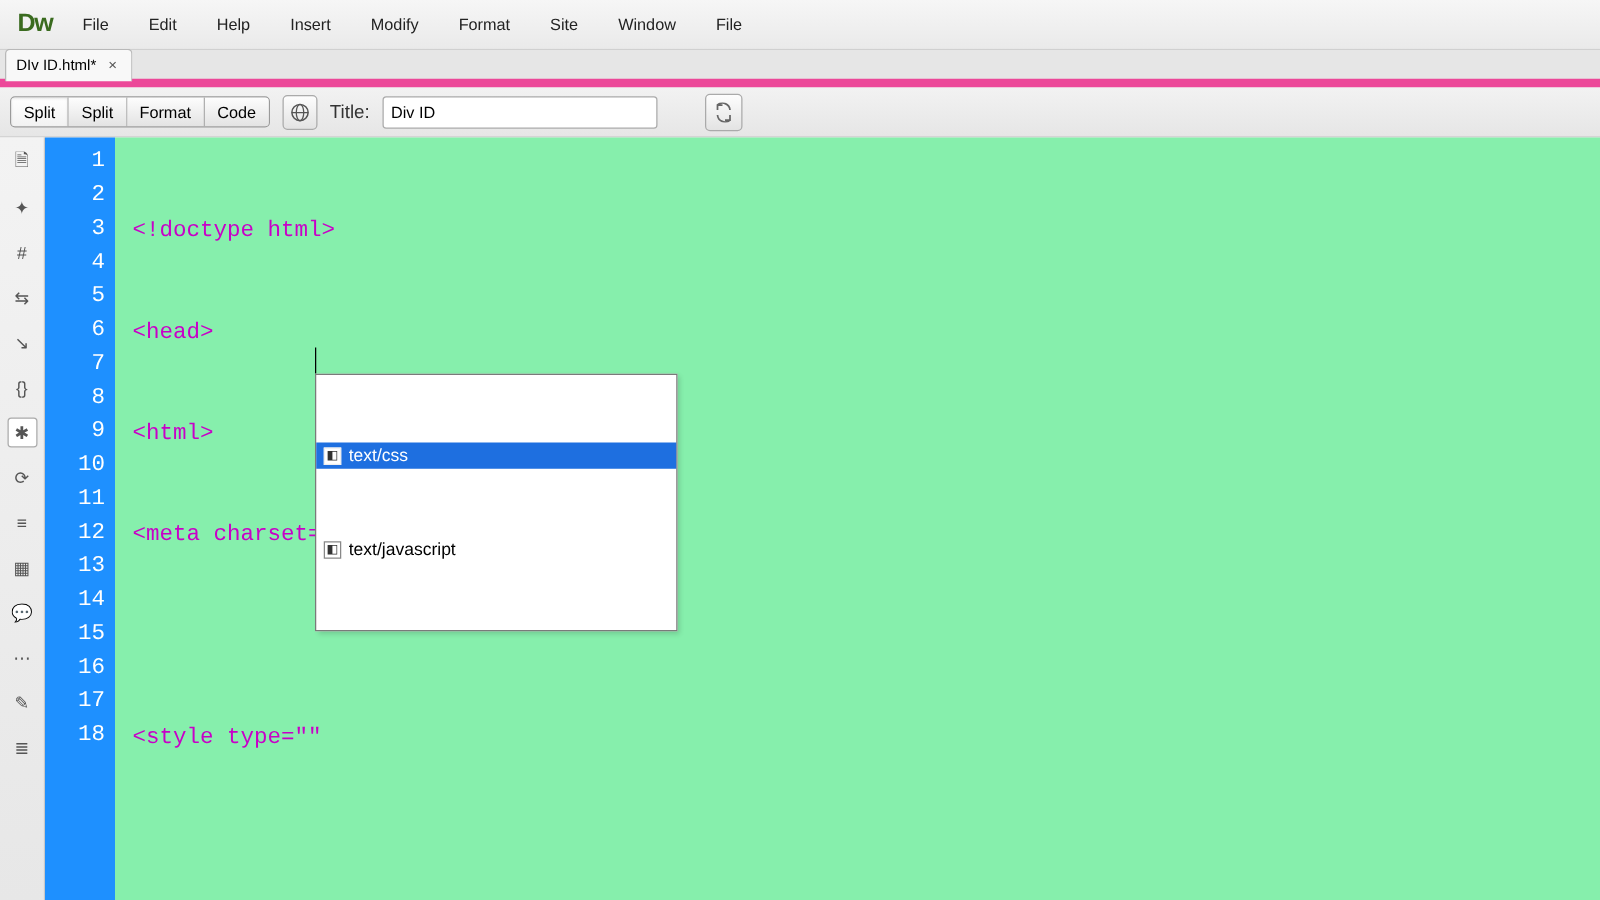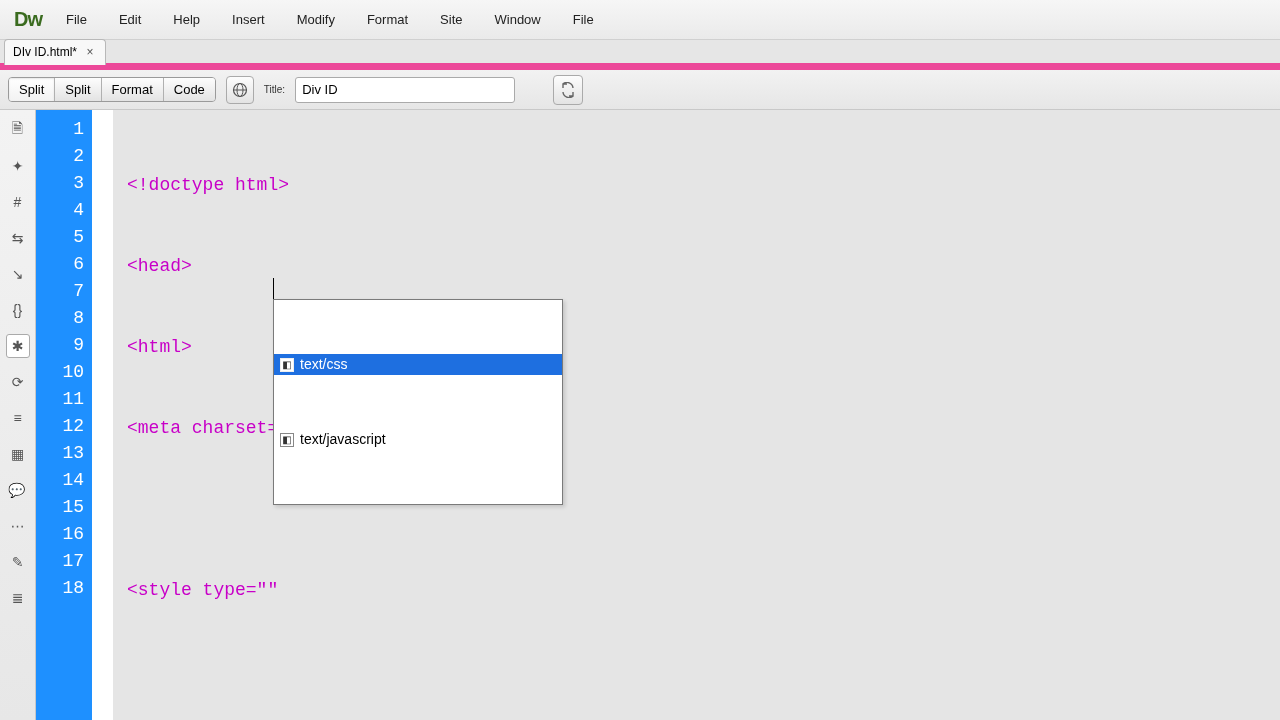--- a/index.html
+++ b/index.html
@@ -15,35 +15,35 @@
 .tab { display: flex; align-items: center; height: 26px; background: #f8f8f8; border: 1px solid #b8b8b8; border-bottom: none; border-radius: 4px 4px 0 0; padding: 0 8px; font-size: 12px; gap: 6px; }
 .tab .close { width: 14px; height: 14px; border-radius: 2px; display: flex; align-items: center; justify-content: center; font-size: 12px; color: #555; }
 
 
 .doctoolbar { display: flex; align-items: center; height: 40px; background: linear-gradient(#f2f2f2,#e6e6e6); border-bottom: 1px solid #c8c8c8; padding: 0 8px; gap: 10px; }
 .viewbtns { display: flex; border: 1px solid #9a9a9a; border-radius: 4px; overflow: hidden; }
 .viewbtn { padding: 4px 10px; font-size: 13px; background: linear-gradient(#fdfdfd,#e3e3e3); border-right: 1px solid #b0b0b0; }
 .viewbtn:last-child { border-right: none; }
 .viewbtn.active { background: linear-gradient(#fff,#f2f2f2); box-shadow: inset 0 1px 2px rgba(0,0,0,.1); }
 .globe-btn { width: 28px; height: 28px; border: 1px solid #aaa; border-radius: 4px; background: linear-gradient(#fdfdfd,#e3e3e3); display: flex; align-items: center; justify-content: center; }
-.title-label { font-size: 10px; color: #333; }
+.title-label { font-size: 15px; color: #333; }
 .title-input { width: 220px; height: 26px; border: 1px solid #aaa; border-radius: 3px; padding: 0 6px; font-size: 13px; }
 .tool-icon { width: 30px; height: 30px; display:flex; align-items:center; justify-content:center; border:1px solid #aaa; border-radius:4px; background: linear-gradient(#fdfdfd,#e3e3e3); }
 
 
 .main { display: flex; height: calc(720px - 40px - 30px - 40px); }
 
 
 .iconstrip { width: 36px; background: linear-gradient(#f3f3f3,#e7e7e7); border-right: 1px solid #c8c8c8; display: flex; flex-direction: column; align-items: center; padding-top: 8px; gap: 12px; }
 .iconstrip .ico { width: 24px; height: 24px; display:flex; align-items:center; justify-content:center; color:#555; font-size:14px; border-radius:3px; }
 .iconstrip .ico.active { background:#fff; border:1px solid #aaa; }
 
 
 .gutter { width: 56px; background: #1e90ff; color: #fff; font-family: "Consolas","Courier New",monospace; font-size: 18px; line-height: 27px; text-align: right; padding: 6px 8px 0 0; }
-.code { flex: 1; background: #e5e5e5; font-family: "Consolas","Courier New",monospace; font-size: 18px; line-height: 27px; padding: 8px 0 0 14px; position: relative; white-space: pre; margin-left: 21px; }
+.code { flex: 1; background: #86efac; font-family: "Consolas","Courier New",monospace; font-size: 18px; line-height: 27px; padding: 8px 0 0 14px; position: relative; white-space: pre; }
 .code .row { height: 27px; }
 .tag { color: #c800c8; } 
 .text { color: #000; }
 @keyframes blink { 50% { opacity:0; } }
 
 
 .ac { position:absolute; border:1px solid #7a7a7a; background:#fff; font-family:"Segoe UI",Tahoma,Arial,sans-serif; font-size:14px; min-width:290px; box-shadow: 2px 2px 4px rgba(0,0,0,.15); }
 .ac-item { display:flex; align-items:center; gap:6px; padding:2px 6px; height:21px; }
 .ac-item.sel { background:#1e6fe0; color:#fff; }
 .ac-icon { width:14px; height:14px; display:inline-flex; align-items:center; justify-content:center; font-size:10px; border:1px solid #888; background:#fff; color:#333; }

